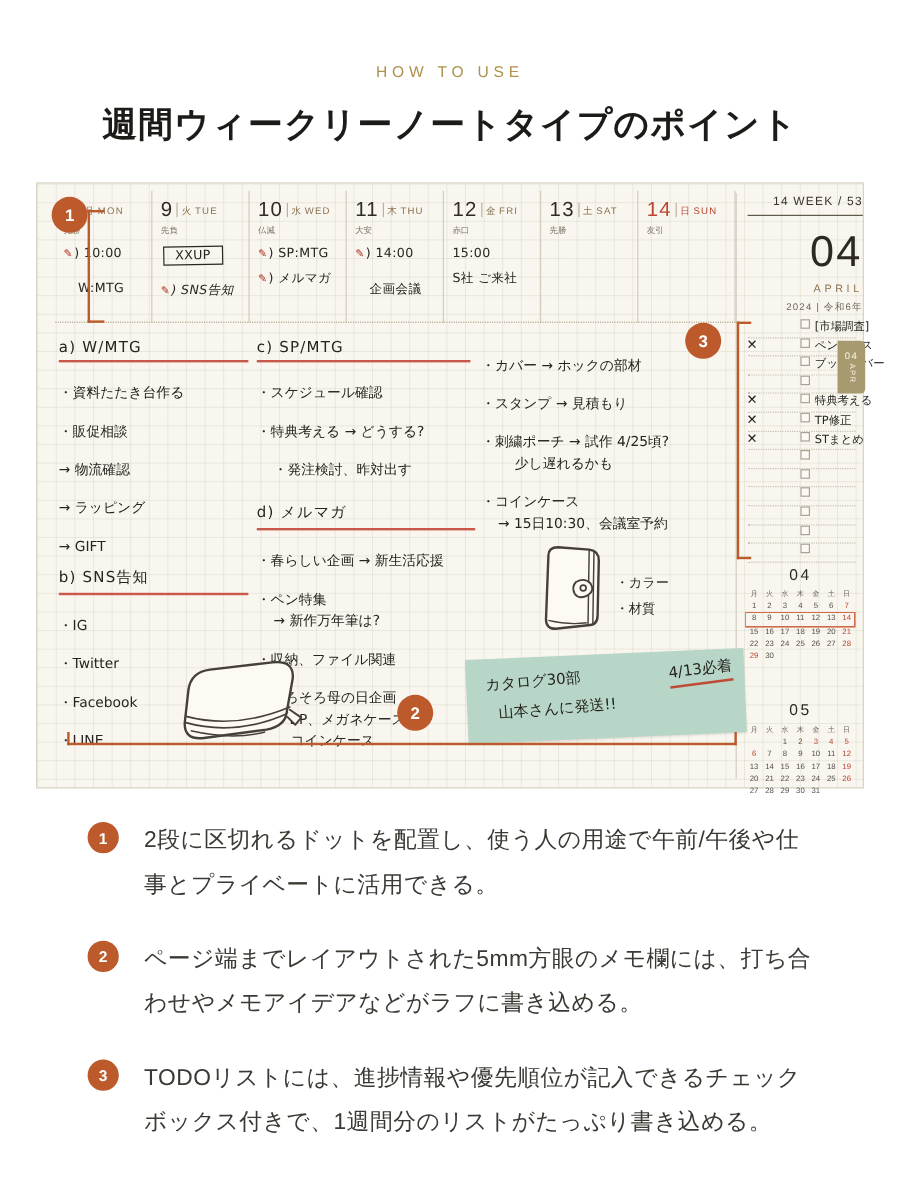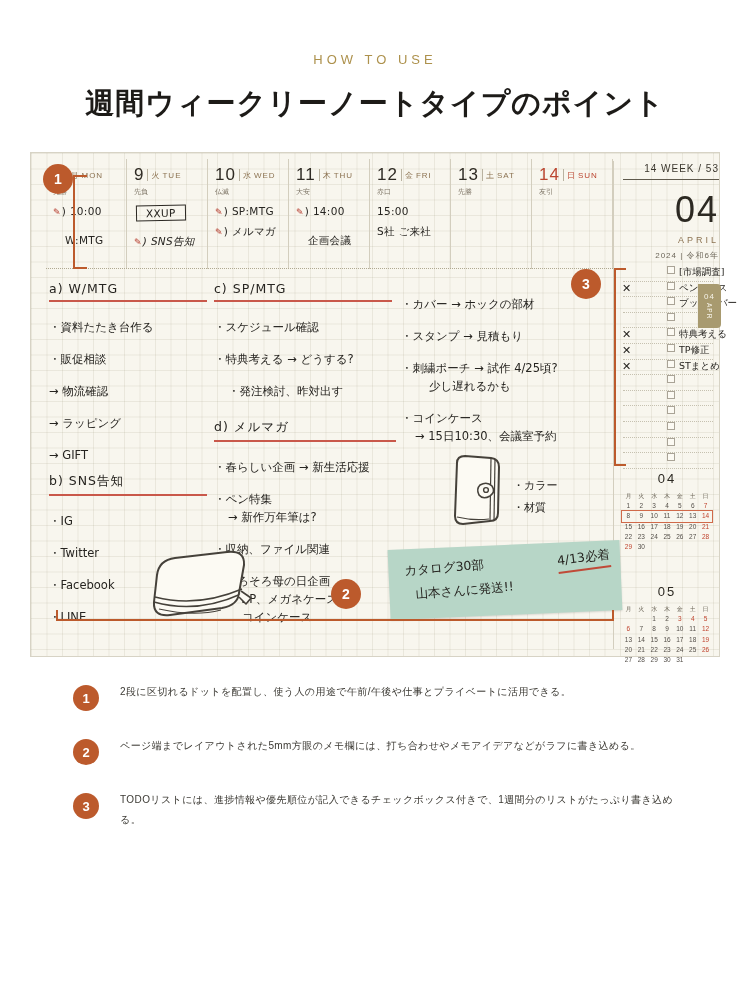--- a/index.html
+++ b/index.html
@@ -106,21 +106,21 @@
 
   .sketch { position:absolute; }
   .sketch1 { left:108px; top:394px; }
   .sketch2 { left:413px; top:298px; }
 
   
   .steps { position:absolute; left:73px; top:682px; width:620px; }
   .step { display:flex; gap:21px; margin-bottom:25px; }
   .step-badge { flex:none; width:26px; height:26px; border-radius:50%; background:#bc5a2c;
     color:#fff; font-size:13px; font-weight:bold; display:flex; align-items:center; justify-content:center; margin-top:3px; }
-  .step-text { width:560px; font-size:10px; line-height:1.95; color:#3b3933; letter-spacing:0.4px; }
+  .step-text { width:560px; font-size:19px; line-height:1.95; color:#3b3933; letter-spacing:0.4px; }
 </style>
 </head>
 <body>
 
 <div class="page">
 
   <div class="eyebrow">HOW TO USE</div>
   <h1 class="title">週間ウィークリーノートタイプのポイント</h1>
 
   <div class="planner">

